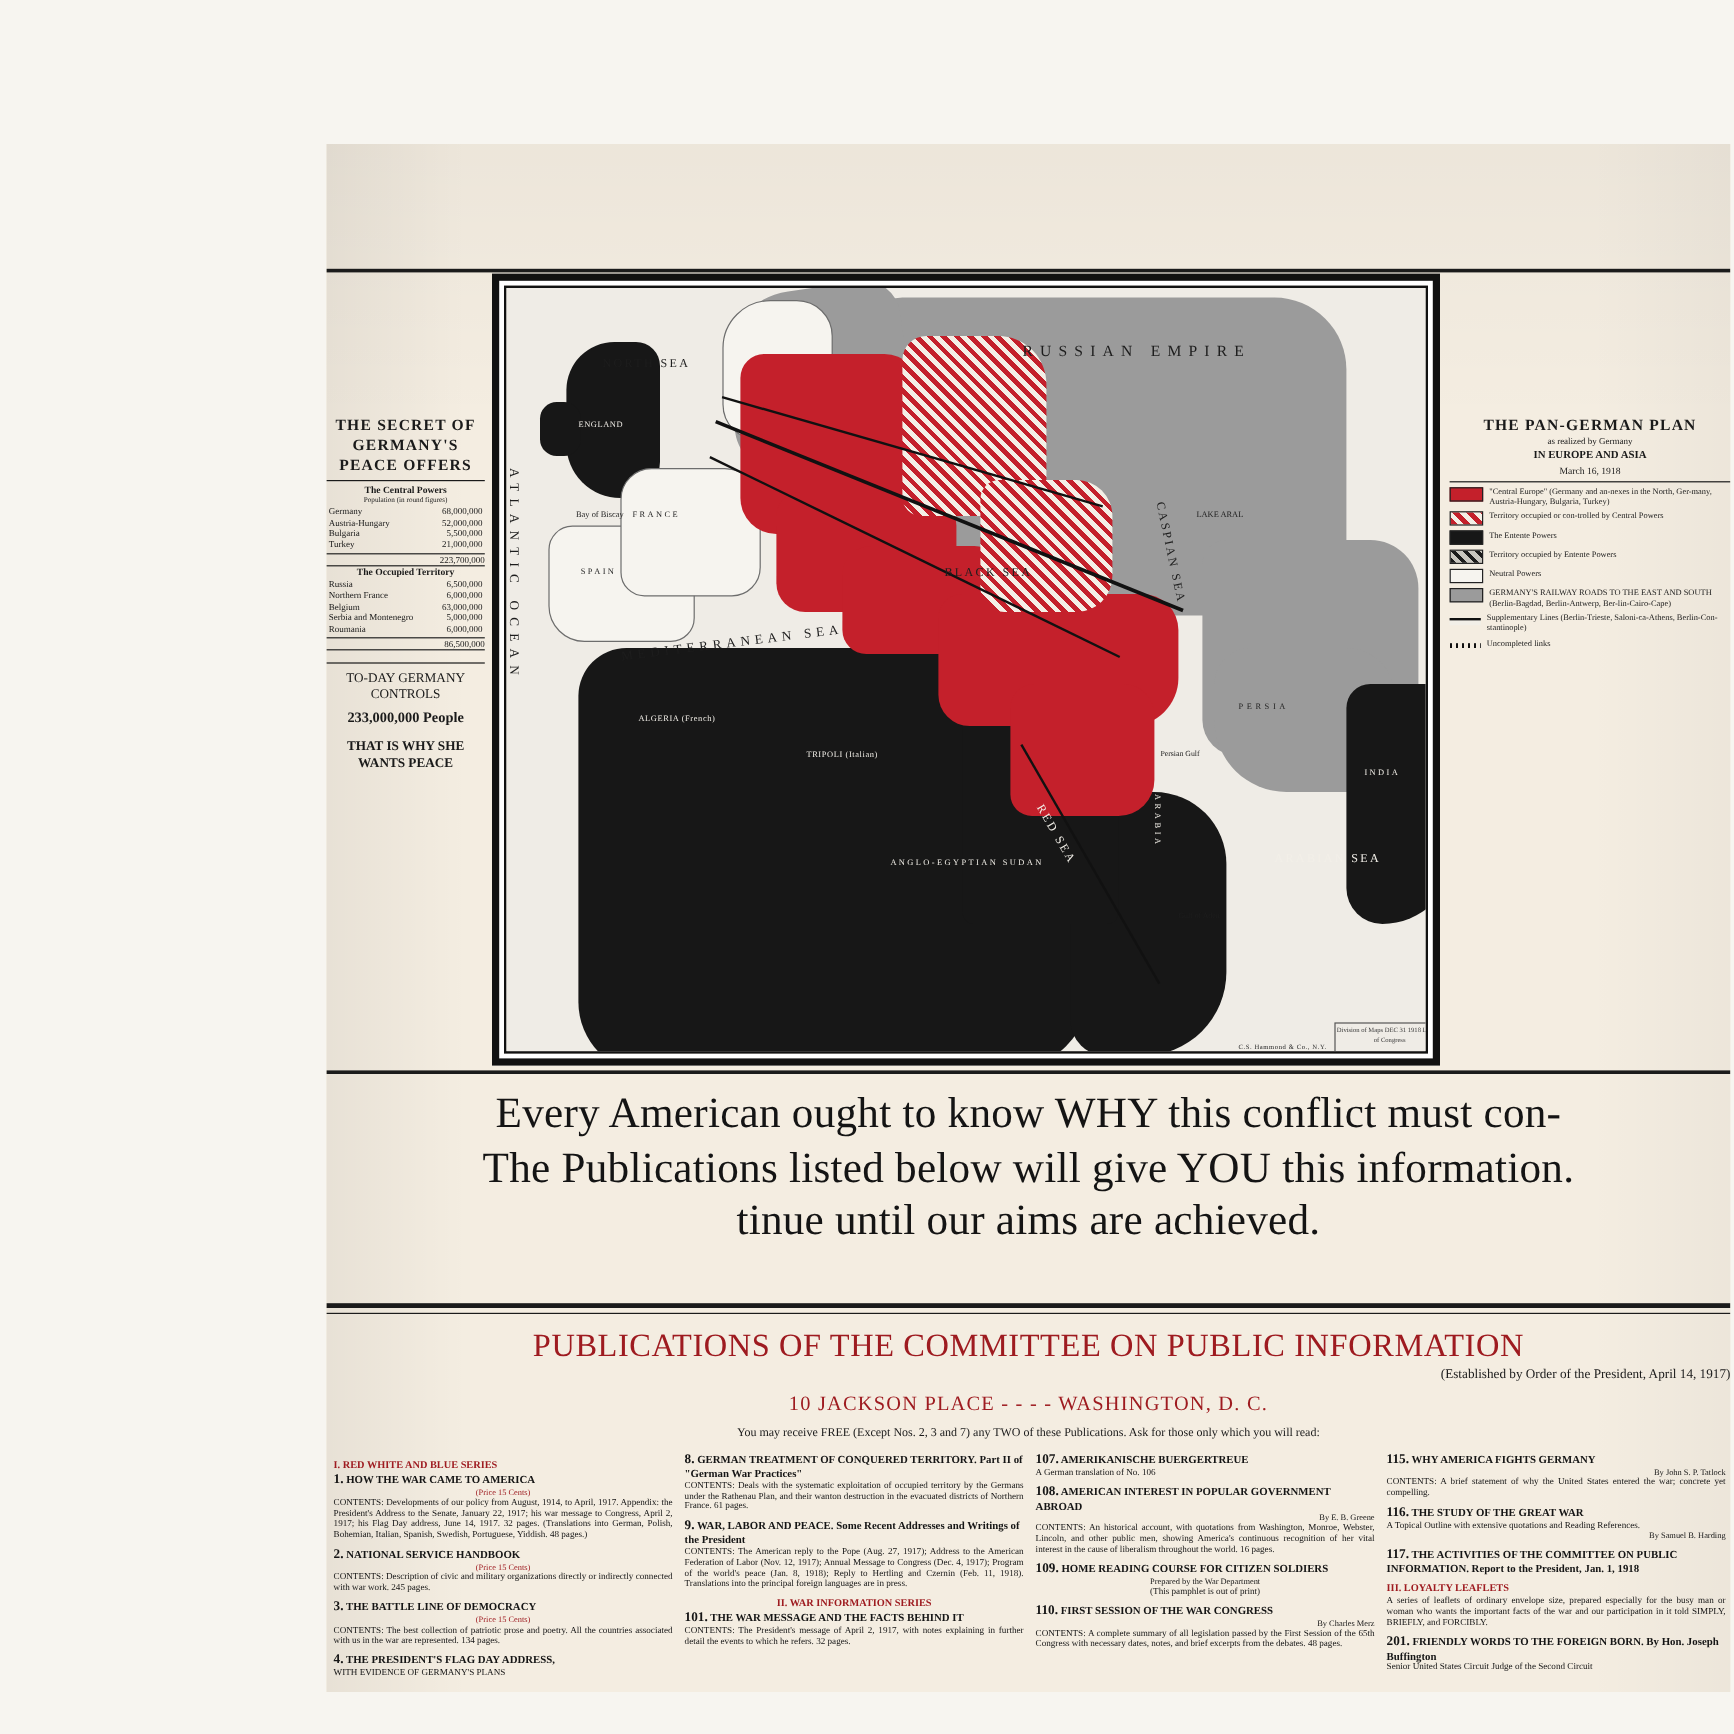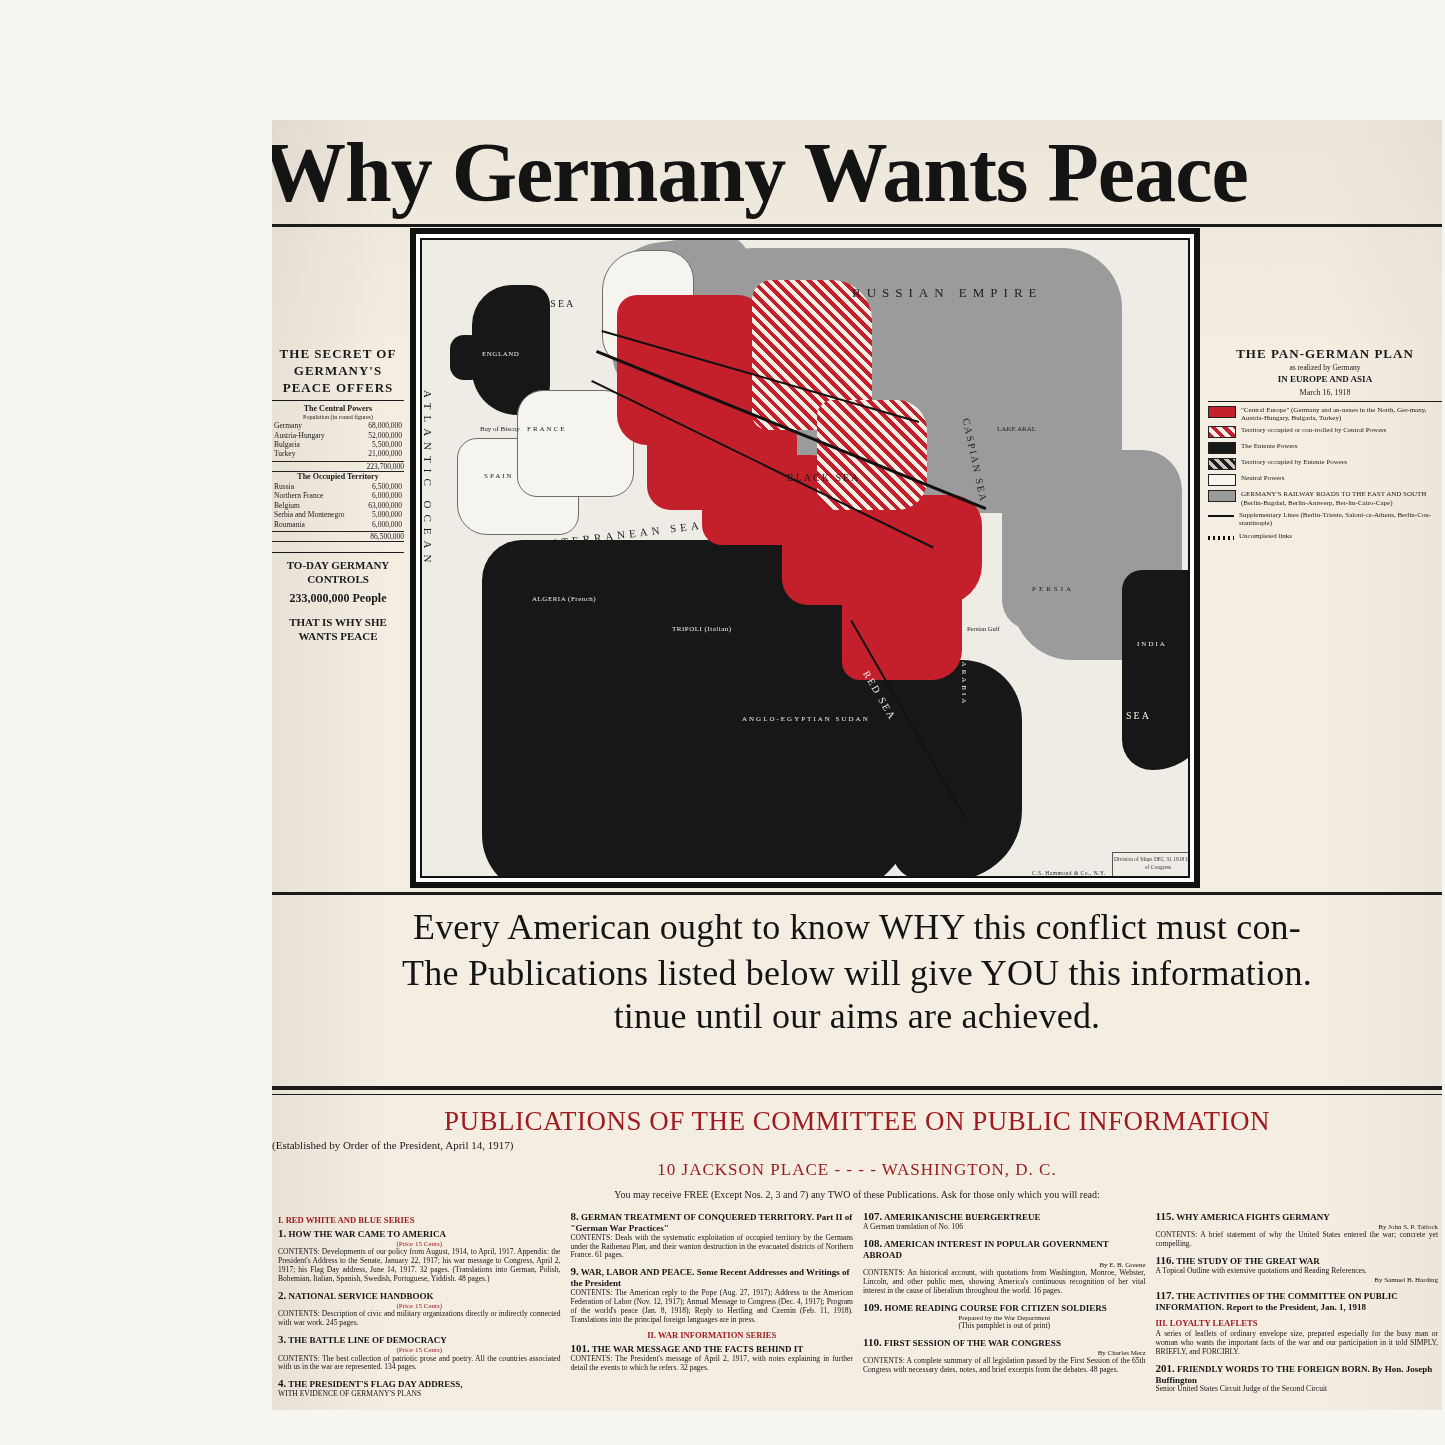--- a/index.html
+++ b/index.html
@@ -114,21 +114,21 @@
     font-size:36px;color:#141414;letter-spacing:.2px;line-height:1.18;white-space:nowrap;
   }
   #cta .line.center{white-space:normal;}
   
   #pubs{
     position:absolute;left:0;top:978px;width:1170px;height:312px;
   }
   #pubs .pubtitle{
     text-align:center;color:#9e1b20;font-size:27px;letter-spacing:.5px;margin-top:8px;
   }
-  #pubs .estab{text-align:left;font-size:11px;color:#1a1a1a;margin-top:2px;}
+  #pubs .estab{text-align:right;font-size:11px;color:#1a1a1a;margin-top:2px;}
   #pubs .addr{text-align:center;color:#9e1b20;font-size:17px;margin-top:9px;letter-spacing:1px;}
   #pubs .freeline{text-align:center;font-size:10px;color:#1a1a1a;margin-top:9px;}
   .pubcols{
     position:absolute;left:6px;top:112px;width:1160px;
     display:flex;gap:10px;
     font-size:7.6px;line-height:1.18;color:#151515;
   }
   .pubcol{width:25%;}
   .series{color:#9e1b20;font-weight:bold;font-size:8.6px;margin:5px 0 2px;}
   .item{margin-bottom:5px;}
@@ -138,23 +138,20 @@
   .body{text-align:justify;}
   .byline{text-align:right;font-size:7px;}
   .ctr{text-align:center;}
 </style>
 </head>
 <body>
 
 <div id="poster">
   <div class="papertex"></div>
 
-  <div id="masthead">
-    <div class="title">Why Germany Wants Peace</div>
-  </div>
   <div class="rule" style="left:0;top:104px;width:1170px;height:3px;"></div>
 
   <div id="mapblock">
 
     <div id="leftcol">
       <div class="colhead">THE SECRET OF GERMANY'S PEACE OFFERS</div>
       <div class="hr"></div>
       <div class="tblhead">The Central Powers</div>
       <div class="ctr" style="font-size:6px">Population (in round figures)</div>
       <table class="tbl">
@@ -200,21 +197,21 @@
             </tr>
         <tr>
               <td>Roumania</td>
               <td class="num">6,000,000</td>
             </tr>
       </tbody>
         </table>
       <div style="text-align:right;font-size:7.5px;border-top:1px solid #222;border-bottom:1px solid #222;margin-top:2px;">86,500,000</div>
 
       <div class="hr" style="margin-top:10px"></div>
-      <div class="ctr" style="font-weight:bold;font-size:11px;line-height:1.25;margin-top:6px;">TO-DAY GERMANY CONTROLS</div>
+      <div class="ctr" style="font-weight:normal;font-size:11px;line-height:1.25;margin-top:6px;">TO-DAY GERMANY CONTROLS</div>
       <div class="ctr" style="font-weight:bold;font-size:12px;margin-top:4px;">233,000,000 People</div>
       <div class="ctr" style="font-weight:bold;font-size:11px;line-height:1.25;margin-top:10px;">THAT IS WHY SHE WANTS PEACE</div>
     </div>
 
     <div id="mapframe">
       <div id="mapinner">
         <div class="ocean"></div>
 
         <div class="landmass grey" style="left:300px;top:8px;width:400px;height:265px;border-radius:30px 60px 40px 20px;"></div>
         <div class="landmass grey" style="left:580px;top:210px;width:180px;height:180px;border-radius:20px 40px 60px 30px;"></div>

